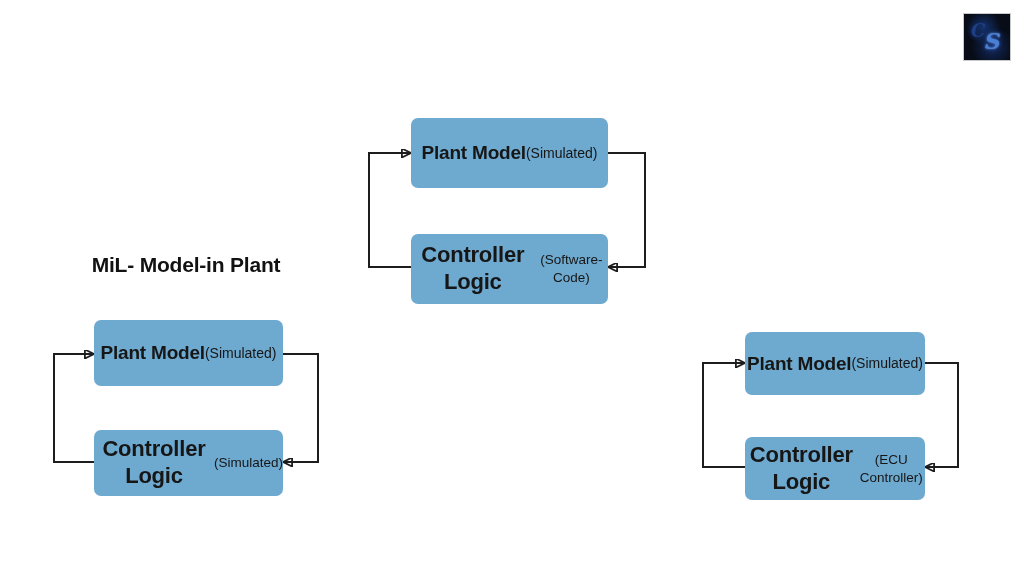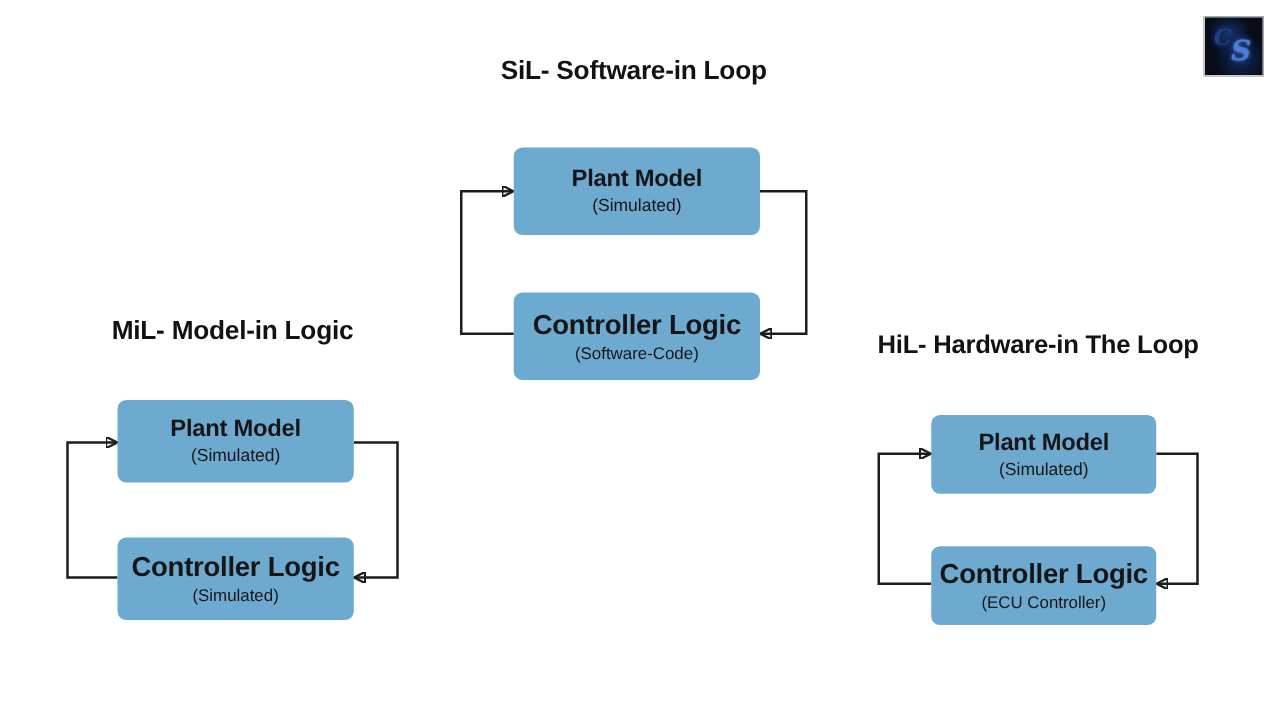--- a/index.html
+++ b/index.html
@@ -30,21 +30,21 @@
   }
   #sil-title { left: 332px; top: 44px;  width: 350px; }
   #mil-title { left: 36px;  top: 252px; width: 300px; }
   #hil-title { left: 658px; top: 263px; width: 345px; font-size: 20.5px; }
 
   .box {
     position: absolute;
     background: #6ea9cf;
     border-radius: 7px;
     display: flex;
-    flex-direction: column;
+    flex-direction: row;
     align-items: center;
     justify-content: center;
     color: #161616;
     text-align: center;
   }
   .box .l1 {
     font-weight: 700;
     font-size: 19px;
     line-height: 1.22;
     letter-spacing: -0.2px;
@@ -124,41 +124,39 @@
     <path d="M 411 267 L 369 267 L 369 153 L 410 153" marker-end="url(#arrowhead)"></path>
     <path d="M 608 153 L 645 153 L 645 267 L 609 267" marker-end="url(#arrowhead)"></path>
 
     <path d="M 94 462 L 54 462 L 54 354 L 93 354" marker-end="url(#arrowhead)"></path>
     <path d="M 283 354 L 318 354 L 318 462 L 284 462" marker-end="url(#arrowhead)"></path>
 
     <path d="M 745 467 L 703 467 L 703 363 L 744 363" marker-end="url(#arrowhead)"></path>
     <path d="M 925 363 L 958 363 L 958 467 L 926 467" marker-end="url(#arrowhead)"></path>
   </svg>
 
-  <div class="diagram-title" id="sil-title">SiL- Software-in Loop</div>
   <div class="box plant" id="sil-plant">
     <div class="l1">Plant Model</div>
     <div class="l2">(Simulated)</div>
   </div>
   <div class="box ctrl" id="sil-ctrl">
     <div class="l1">Controller Logic</div>
     <div class="l2">(Software-Code)</div>
   </div>
 
-  <div class="diagram-title" id="mil-title">MiL- Model-in Logic</div>
+  <div class="diagram-title" id="mil-title">MiL- Model-in Plant</div>
   <div class="box plant" id="mil-plant">
     <div class="l1">Plant Model</div>
     <div class="l2">(Simulated)</div>
   </div>
   <div class="box ctrl" id="mil-ctrl">
     <div class="l1">Controller Logic</div>
     <div class="l2">(Simulated)</div>
   </div>
 
-  <div class="diagram-title" id="hil-title">HiL- Hardware-in The Loop</div>
   <div class="box plant" id="hil-plant">
     <div class="l1">Plant Model</div>
     <div class="l2">(Simulated)</div>
   </div>
   <div class="box ctrl" id="hil-ctrl">
     <div class="l1">Controller Logic</div>
     <div class="l2">(ECU Controller)</div>
   </div>
 
   <div class="logo">

